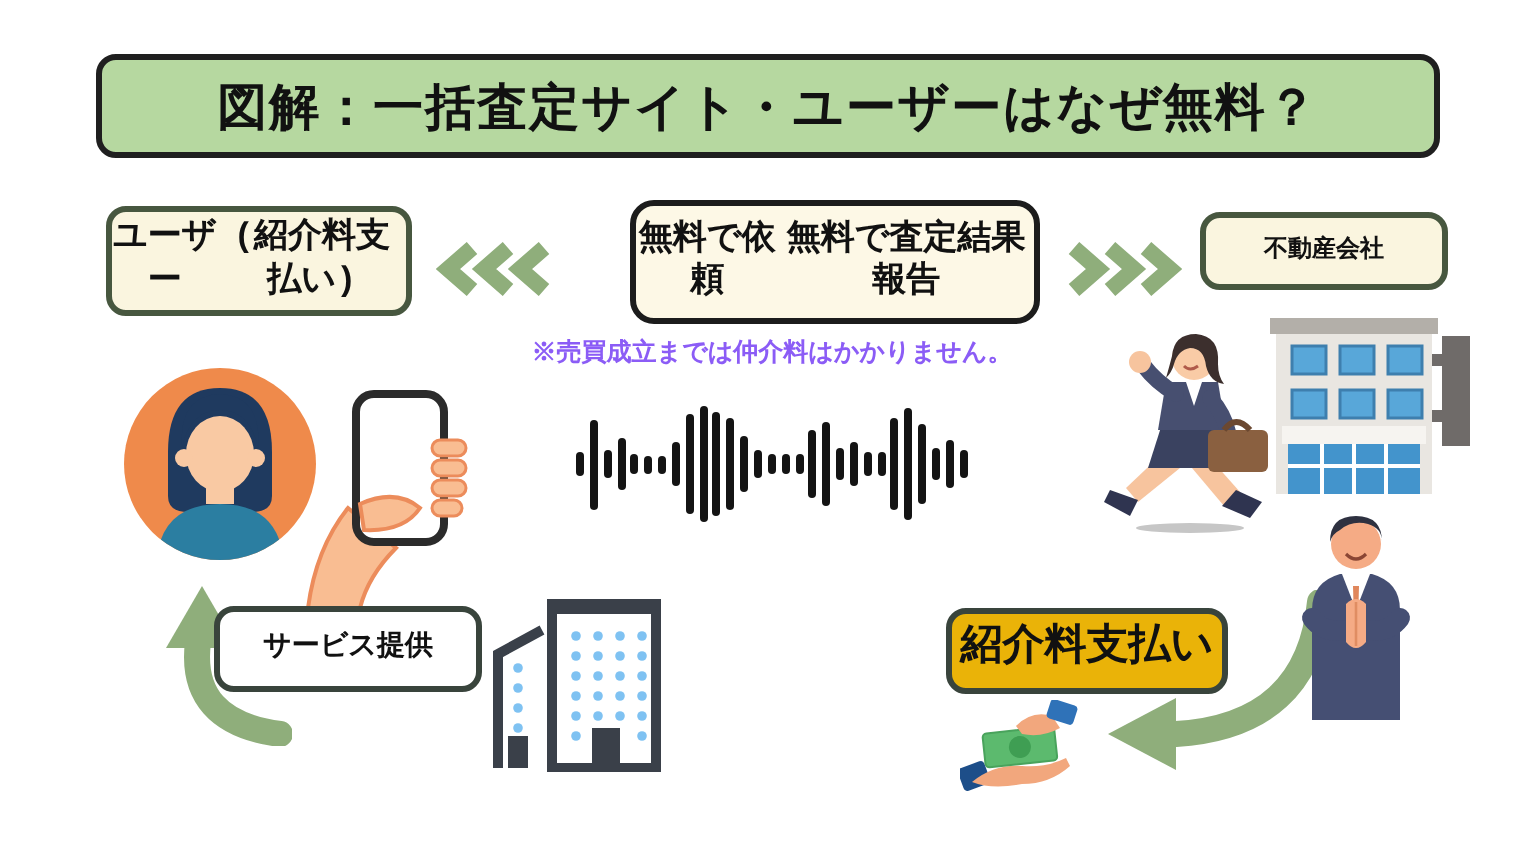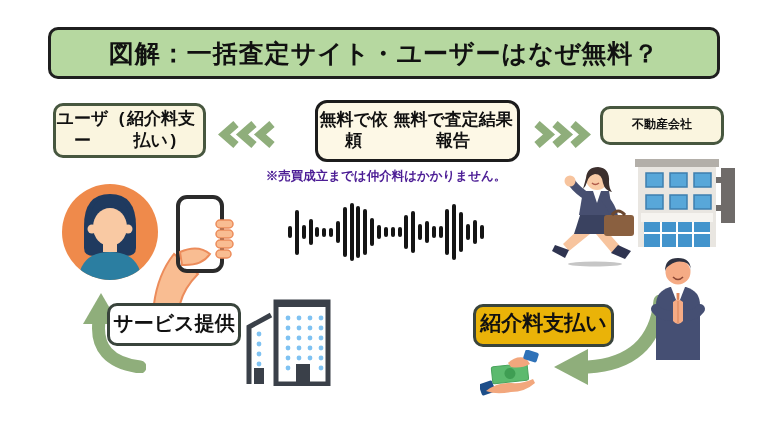--- a/index.html
+++ b/index.html
@@ -11,26 +11,26 @@
   .banner span{font-size:25px;font-weight:bold;letter-spacing:1px;}
   .bx{display:flex;flex-direction:row;align-items:center;justify-content:center;
       text-align:center;font-weight:bold;border-radius:10px;box-sizing:border-box;line-height:1.25;}
   .bx-user{left:53px;top:103px;width:153px;height:55px;background:var(--box-cream,#faf5df);
            border:3px solid var(--border-dark-green,#47573f);font-size:17px;}
   .bx-center{left:288px;top:100px;width:205px;height:62px;background:#fdf8e6;
              border:3px solid #1c1c1c;border-radius:12px;font-size:17px;margin-left:27px;}
   .bx-realtor{left:600px;top:106px;width:124px;height:39px;background:var(--box-cream,#faf5df);
               border:3px solid var(--border-dark-green,#47573f);font-size:12px;}
   .bx-service{left:107px;top:303px;width:134px;height:43px;background:#fff;
-              border:3px solid #39443c;font-size:20px;}
+              border:3px solid #39443c;font-size:14px;}
   .bx-operator{left:332px;top:294px;width:134px;height:58px;background:#f1f3d8;
                border:3px solid var(--border-dark-green,#47573f);font-size:18px;}
   .bx-referral{left:473px;top:304px;width:141px;height:43px;background:#eab308;
                border:3px solid #39443c;font-size:21px;}
-  .note{left:258px;top:168px;width:256px;text-align:center;font-size:12.5px;font-weight:bold;color:#4c1d95;}
+  .note{left:258px;top:168px;width:256px;text-align:center;font-size:12.5px;font-weight:bold;color:#8b5cf6;}
   .wave{left:288px;top:203px;width:196px;height:58px;display:flex;align-items:center;
         justify-content:space-between;}
   .wbar{width:4px;flex:none;border-radius:2.5px;background:var(--waveform-black,#141414);}
   svg{display:block;}
 </style>
 </head>
 <body>
 
 <div class="stage">
 

